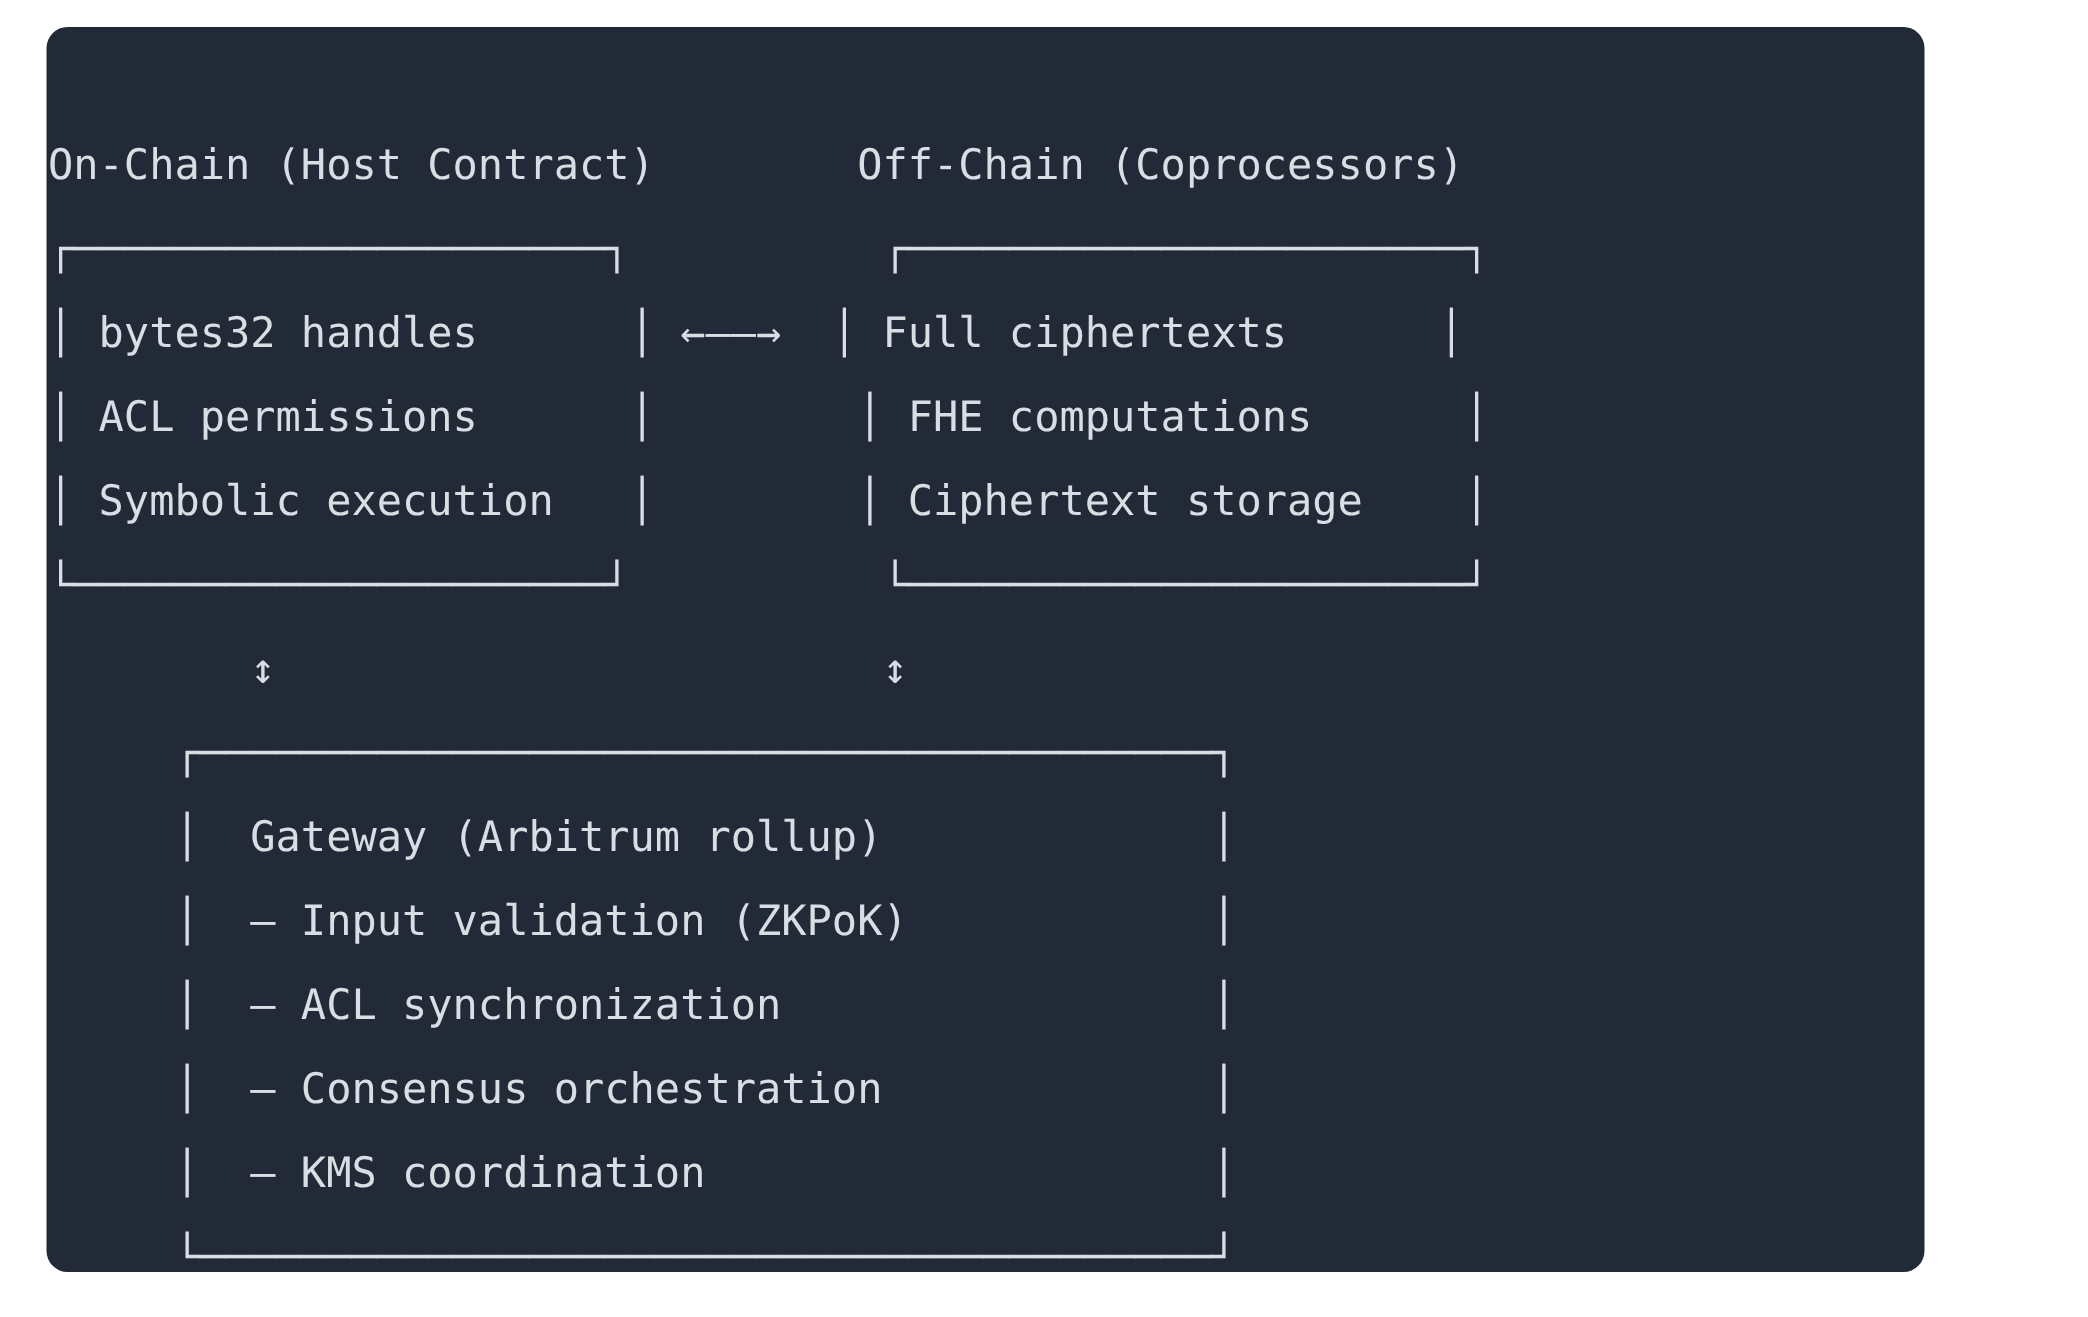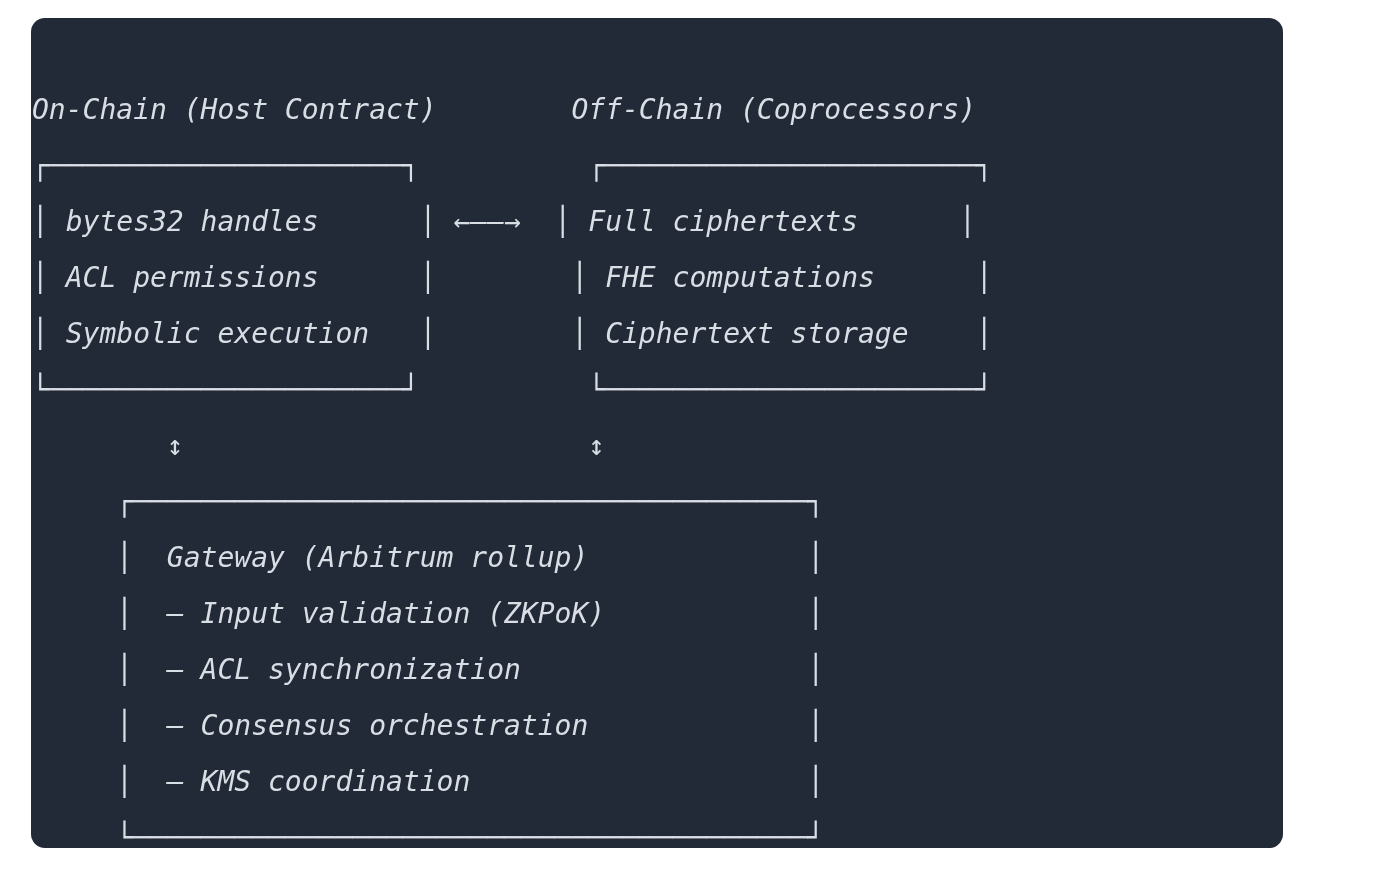--- a/index.html
+++ b/index.html
@@ -47,21 +47,20 @@
     line-height: 56px;
     letter-spacing: 0px;
     white-space: pre;
     -webkit-font-smoothing: antialiased;
   }
 
   .art-line {
     display: block;
     height: 56px;
     white-space: pre;
-    font-style: italic;
   }
 </style>
 </head>
 <body style="background: rgb(255, 255, 255);">
 
 <div id="stage" style="background: rgb(255, 255, 255);">
 
   <div id="art-panel" style="background: rgb(34, 42, 56); border-radius: 14px;">
 
     <pre id="art-grid" style="color: rgb(217, 221, 228);"><span class="art-line">On-Chain (Host Contract)        Off-Chain (Coprocessors)</span><span class="art-line">┌─────────────────────┐          ┌──────────────────────┐</span><span class="art-line">│ bytes32 handles      │ ←——→  │ Full ciphertexts      │</span><span class="art-line">│ ACL permissions      │        │ FHE computations      │</span><span class="art-line">│ Symbolic execution   │        │ Ciphertext storage    │</span><span class="art-line">└─────────────────────┘          └──────────────────────┘</span><span class="art-line">        ↕                        ↕</span><span class="art-line">     ┌────────────────────────────────────────┐</span><span class="art-line">     │  Gateway (Arbitrum rollup)             │</span><span class="art-line">     │  – Input validation (ZKPoK)            │</span><span class="art-line">     │  – ACL synchronization                 │</span><span class="art-line">     │  – Consensus orchestration             │</span><span class="art-line">     │  – KMS coordination                    │</span><span class="art-line">     └────────────────────────────────────────┘</span></pre>

